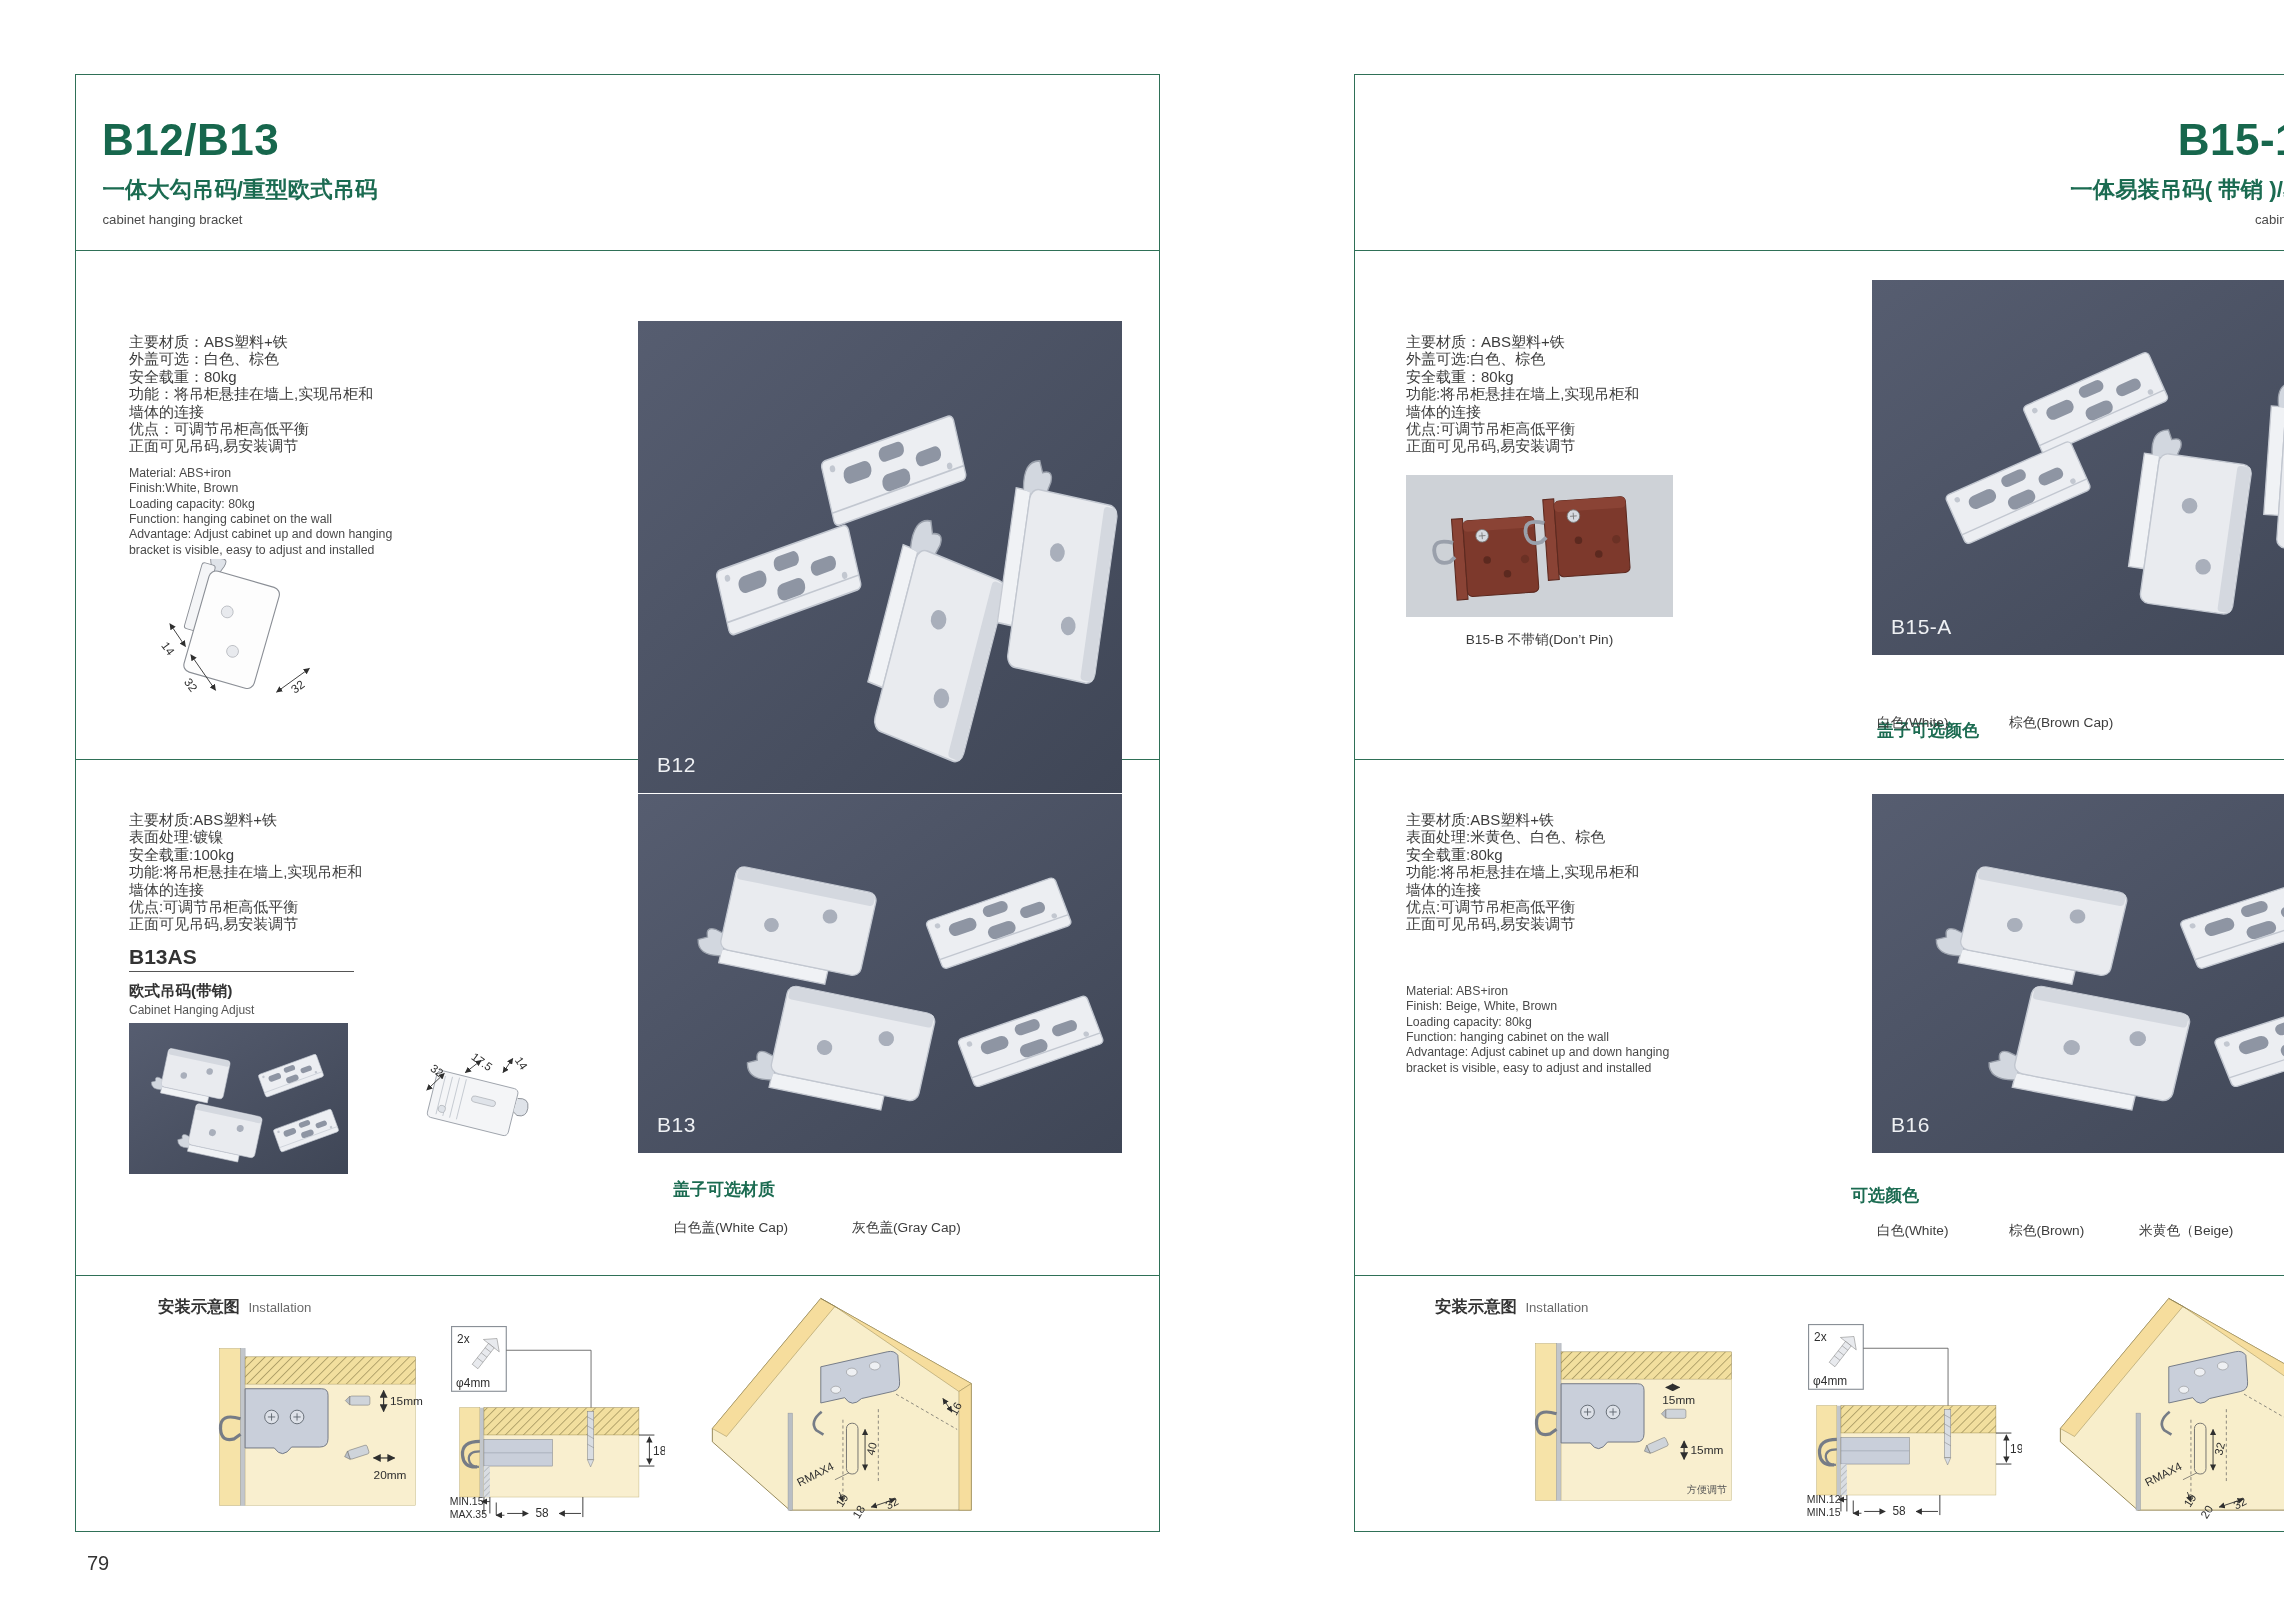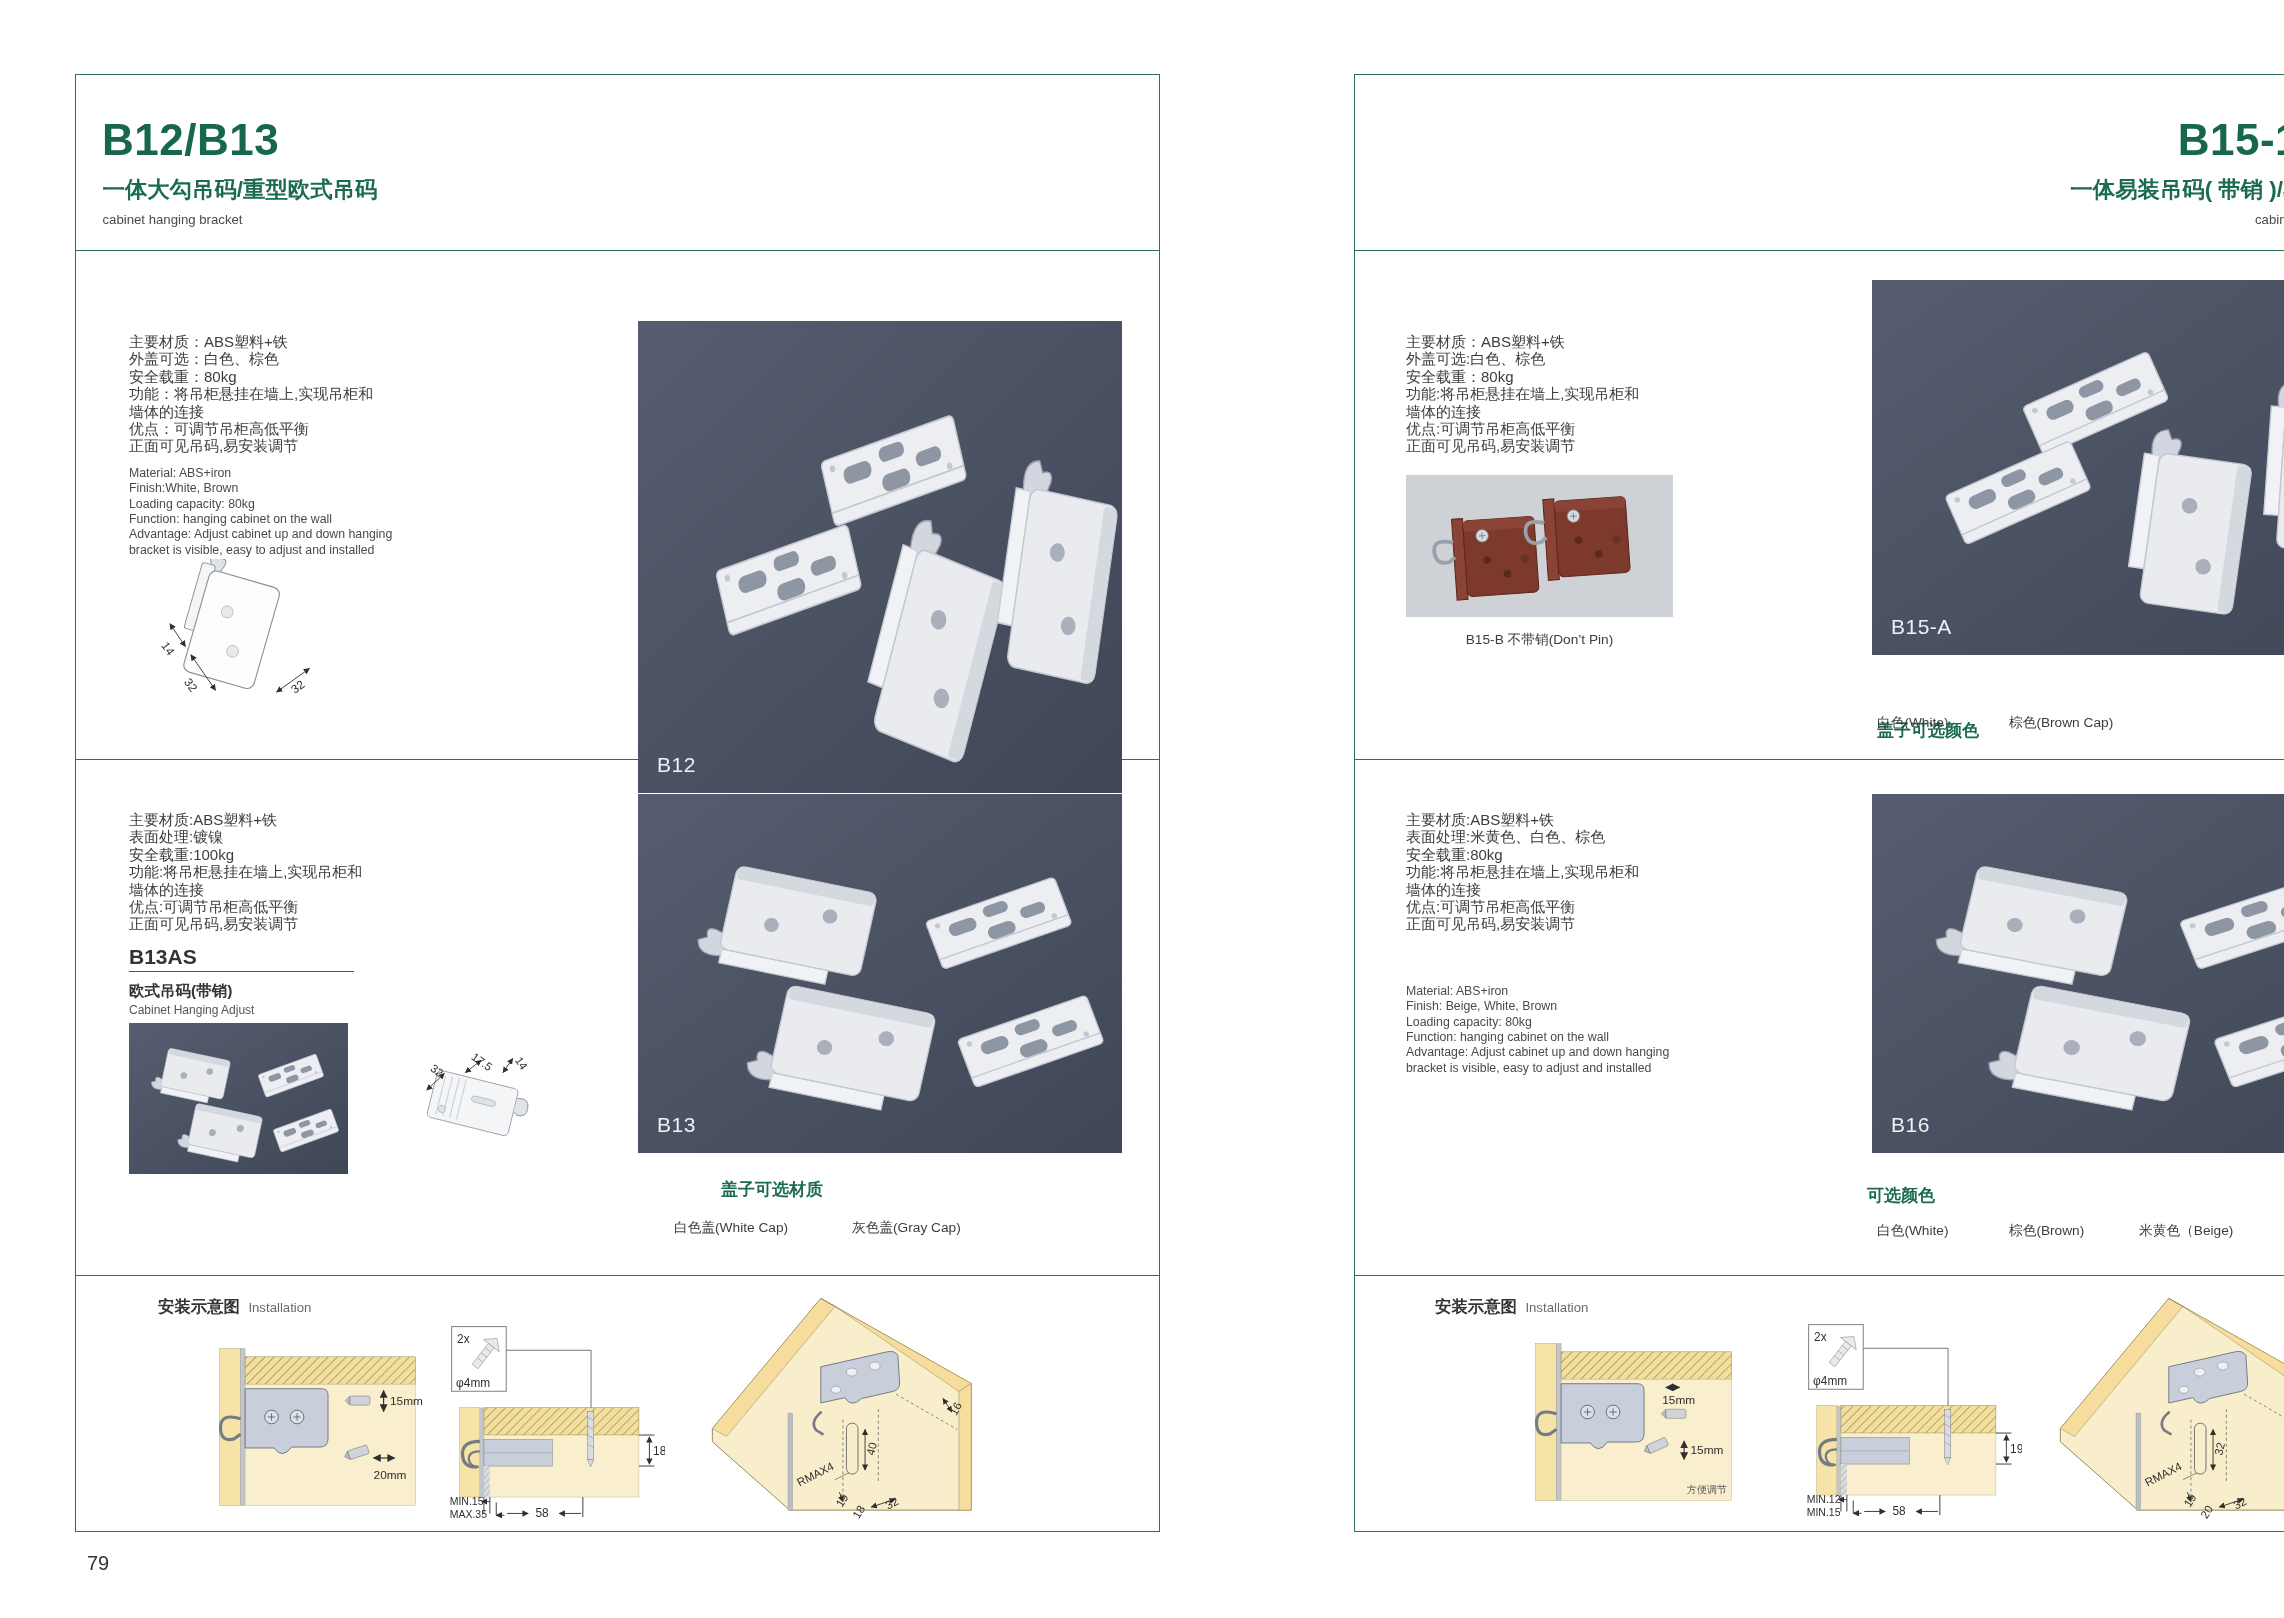--- a/index.html
+++ b/index.html
@@ -190,21 +190,21 @@
       <svg viewBox="0 0 1060 820" preserveAspectRatio="none">
         <rect width="1060" height="820" fill="url(#photoGrad)"></rect>
         <use href="#bracketW" transform="translate(360,300) rotate(-78) scale(0.95)"></use>
         <use href="#bracketW" transform="translate(480,580) rotate(-78)"></use>
         <use href="#rail" transform="translate(790,295) rotate(-20)"></use>
         <use href="#rail" transform="translate(860,565) rotate(-20)"></use>
       </svg>
       <div class="plabel">B13</div>
     </div>
 
-    <div class="abs ghead" style="left:597px;top:1103px;margin-left:48px;">盖子可选材质</div>
+    <div class="abs ghead" style="left:597px;top:1103px;">盖子可选材质</div>
     <div class="abs opt" style="left:598px;top:1144px;">白色盖(White Cap)</div>
     <div class="abs opt" style="left:776px;top:1144px;">灰色盖(Gray Cap)</div>
 
     <div class="abs" style="left:82px;top:1221px;">
       <span class="inst-zh">安装示意图</span>
       <span class="inst-en" style="margin-left:6.4px;">Installation</span>
     </div>
 
     <div class="diag" style="left:137px;top:1270px;width:210px;height:164px;">
       <svg viewBox="0 0 460 360">
@@ -371,21 +371,21 @@
       <svg viewBox="0 0 1060 820" preserveAspectRatio="none">
         <rect width="1060" height="820" fill="url(#photoGrad)"></rect>
         <use href="#bracketW" transform="translate(360,300) rotate(-78) scale(0.95)"></use>
         <use href="#bracketW" transform="translate(480,580) rotate(-78)"></use>
         <use href="#rail" transform="translate(790,295) rotate(-20)"></use>
         <use href="#rail" transform="translate(860,565) rotate(-20)"></use>
       </svg>
       <div class="plabel">B16</div>
     </div>
 
-    <div class="abs ghead" style="left:512px;top:1109px;">可选颜色</div>
+    <div class="abs ghead" style="left:496px;top:1109px;">可选颜色</div>
     <div class="abs opt" style="left:522px;top:1147px;">白色(White)</div>
     <div class="abs opt" style="left:654px;top:1147px;">棕色(Brown)</div>
     <div class="abs opt" style="left:784px;top:1147px;">米黄色（Beige)</div>
 
     <div class="abs" style="left:80px;top:1221px;">
       <span class="inst-zh">安装示意图</span>
       <span class="inst-en" style="margin-left:6.4px;">Installation</span>
     </div>
 
     <div class="diag" style="left:174px;top:1265px;width:210px;height:164px;">

